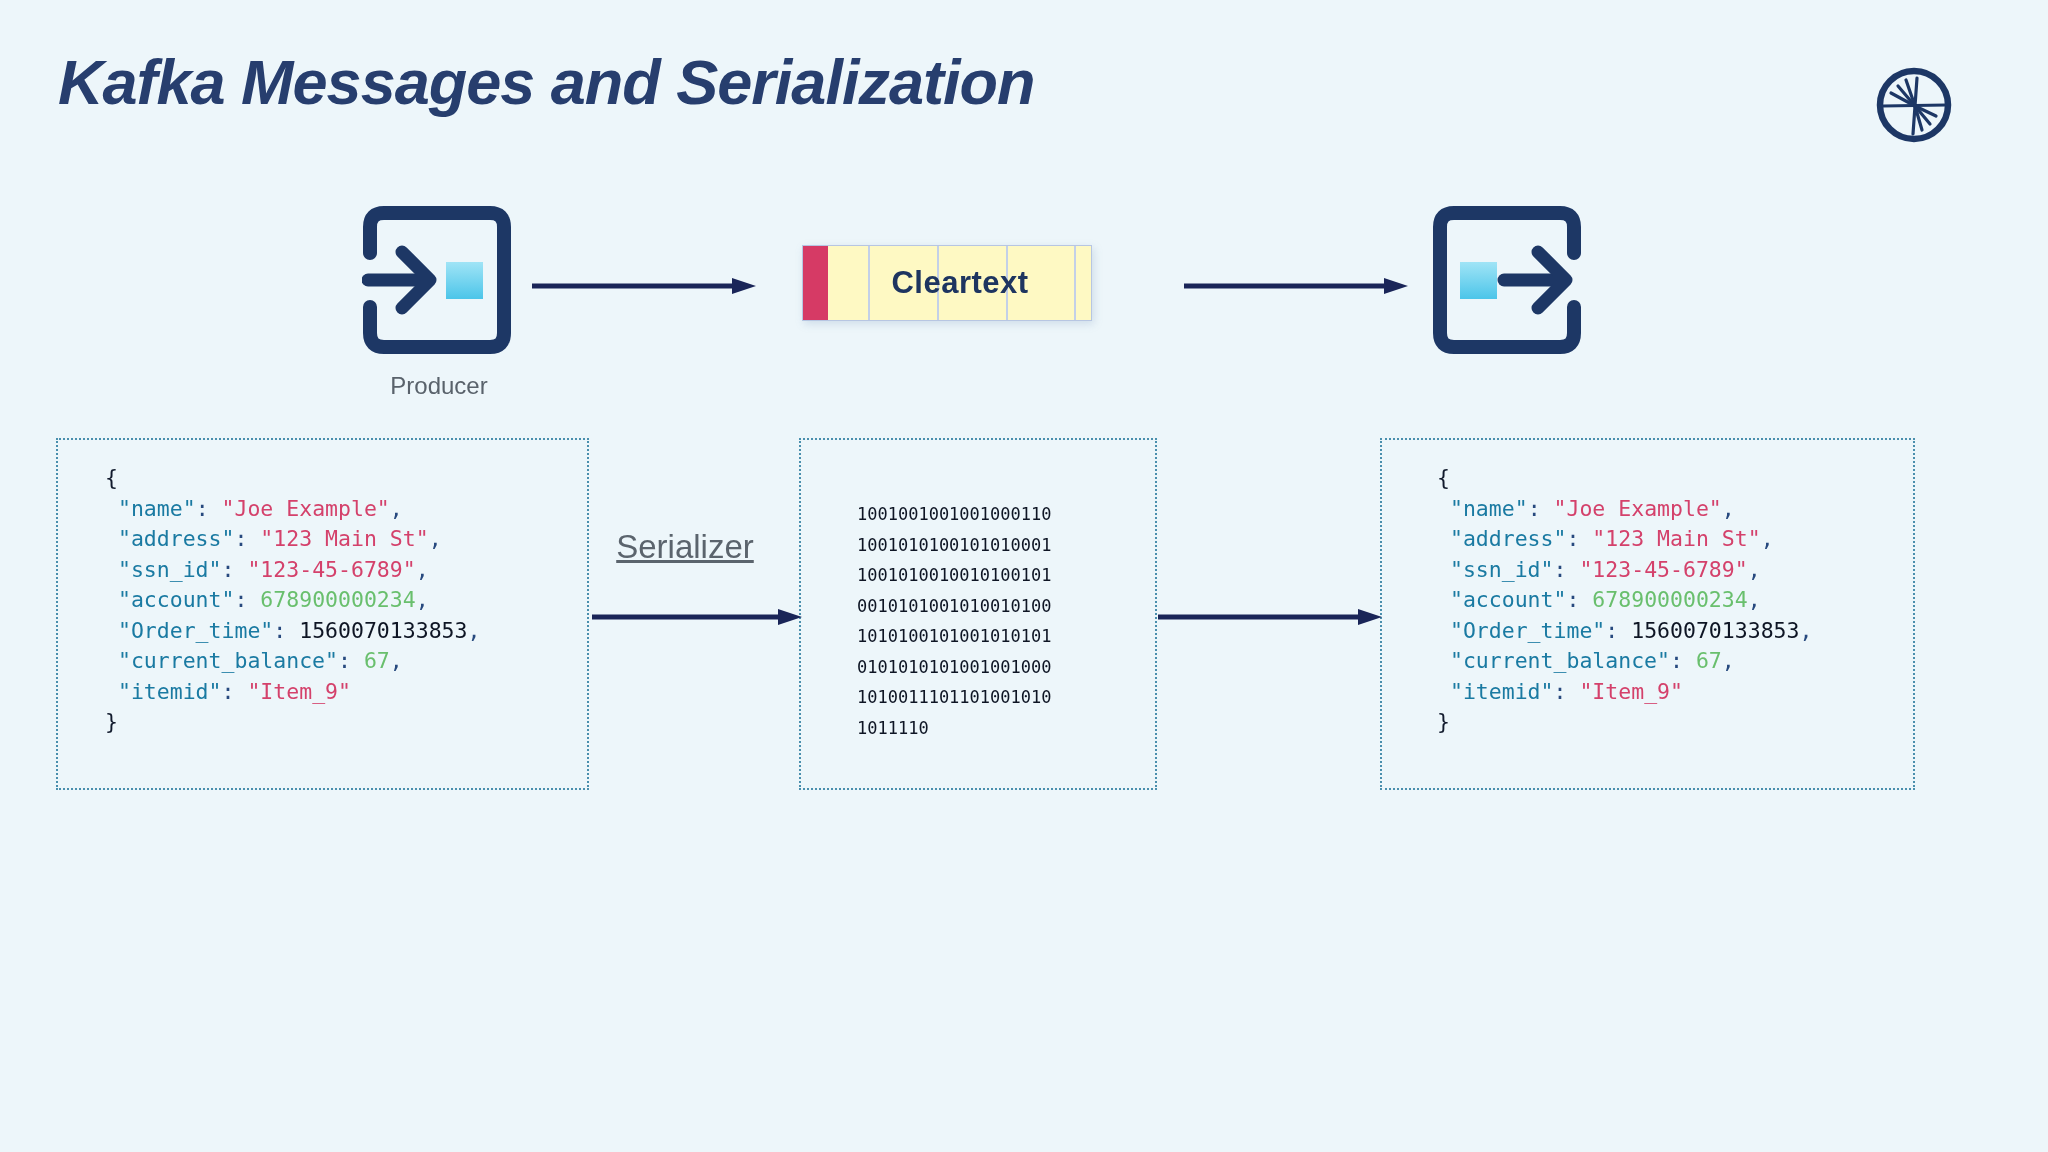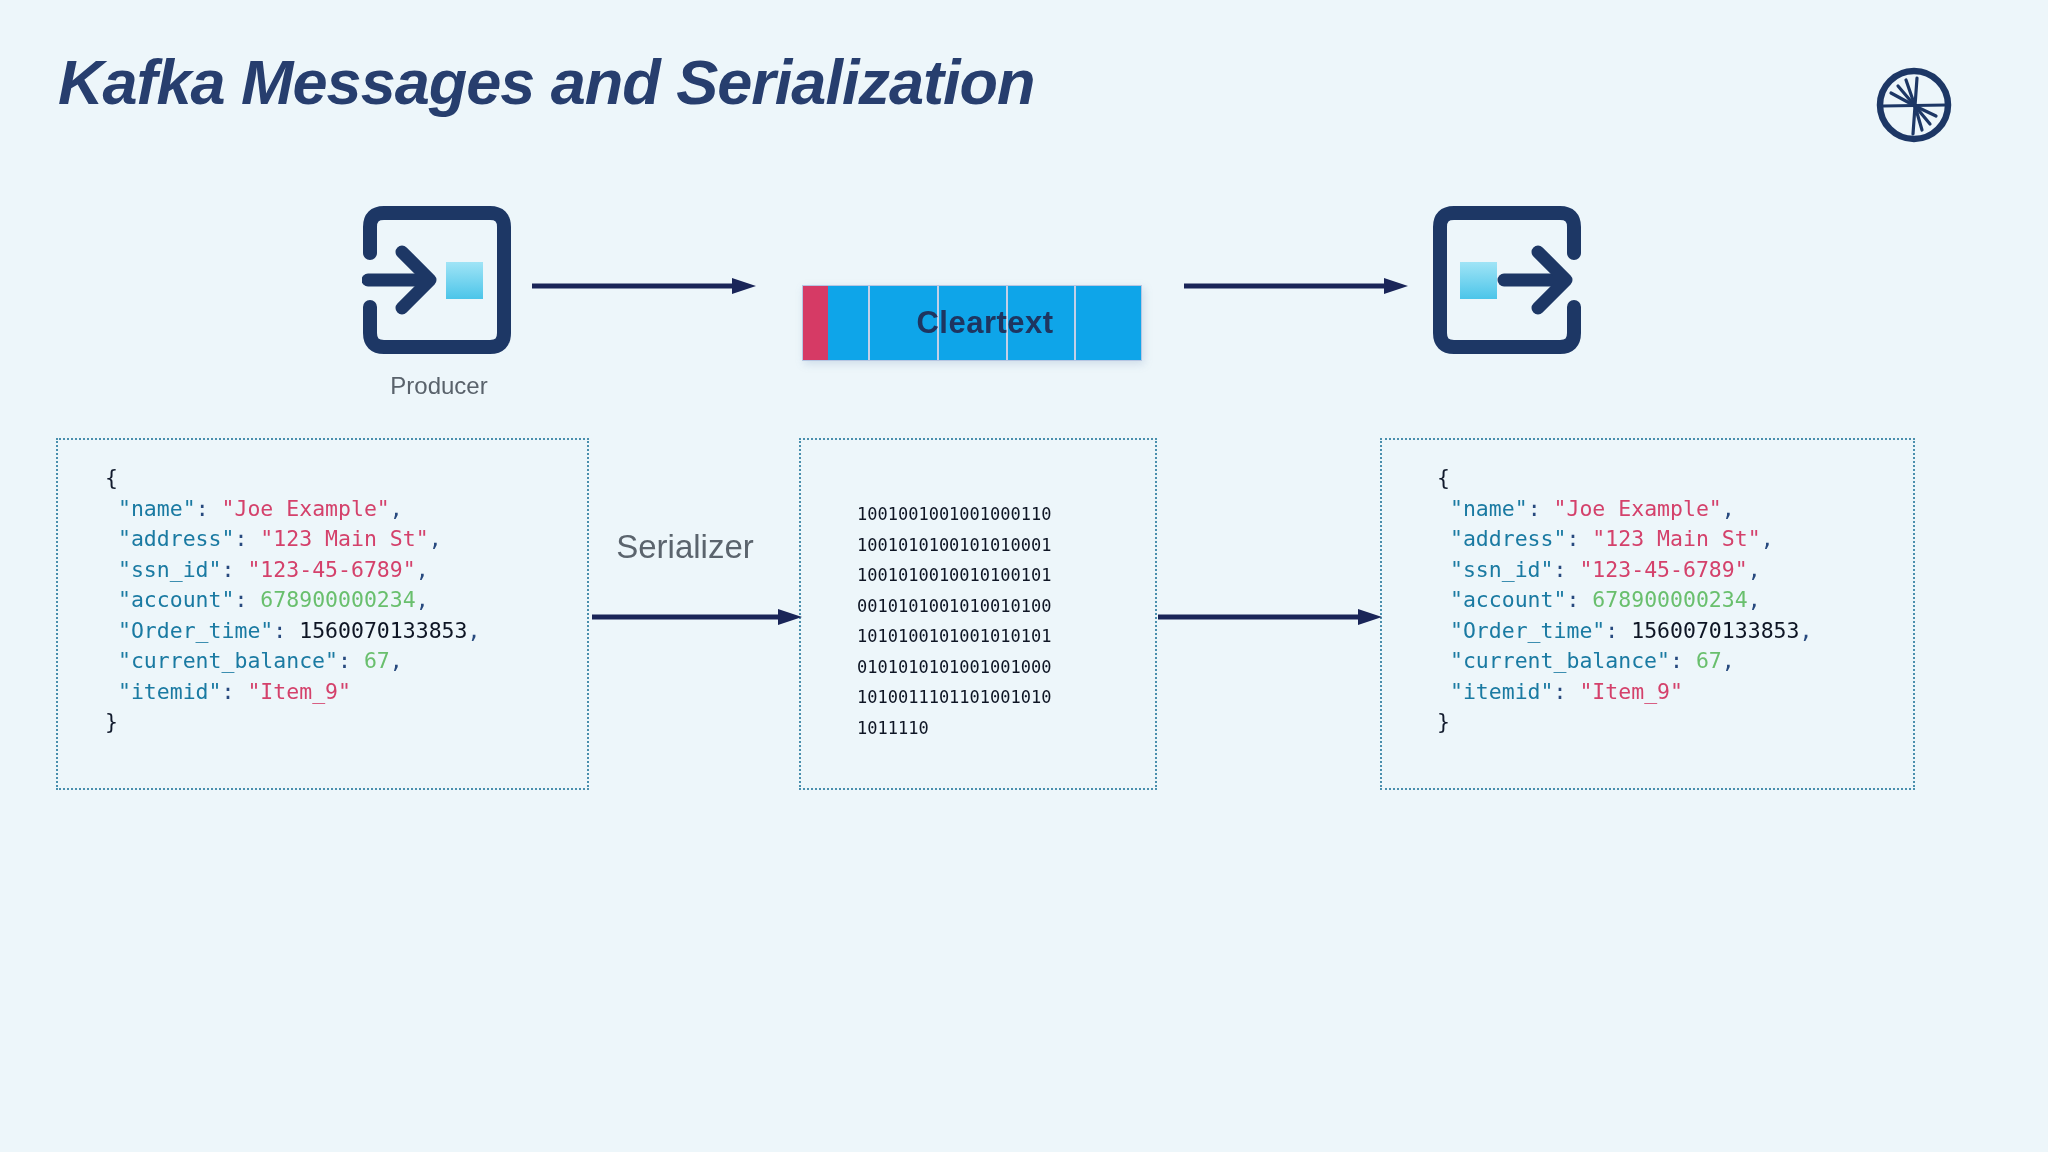--- a/index.html
+++ b/index.html
@@ -14,28 +14,28 @@
   .node-icon { position:absolute; top:205px; width:150px; height:150px; }
   .node-icon.producer { left:362px; }
   .node-icon.consumer { left:1432px; }
 
   .node-label { position:absolute; top:372px; width:300px; text-align:center;
                 font-size:24px; color:#59626b; }
   .node-label.producer { left:289px; }
   .node-label.consumer { left:1359px; }
 
   .flow-label { position:absolute; top:528px; width:300px; text-align:center;
-                font-size:33px; color:#5b646d; }
+                font-size:33px; color:#5b646d;text-decoration:underline; }
   .flow-label.ser { left:535px; }
   .flow-label.des { left:1116px; }
 
   .arrow { position:absolute; }
 
-  .topic { position:absolute; left:802px; top:245px; width:340px; height:76px; background:#0ea5e9;
-           border:1px solid #b7c6e2; box-shadow:2px 3px 8px rgba(120,150,190,0.25); box-sizing:border-box;margin-top:40px; }
+  .topic { position:absolute; left:802px; top:245px; width:290px; height:76px; background:#fef9c3;
+           border:1px solid #b7c6e2; box-shadow:2px 3px 8px rgba(120,150,190,0.25); box-sizing:border-box; }
   .topic .seg-red { position:absolute; left:0; top:0; bottom:0; width:25px; background:#d63a65; }
   .topic .cell-div { position:absolute; top:0; bottom:0; width:2px; background:#c3d0e8; }
   .topic .topic-label { position:absolute; left:0; top:0; right:0; bottom:0; display:flex;
            align-items:center; justify-content:center; padding-left:26px;
            font-size:31px; font-weight:bold; color:#1e3560; letter-spacing:0.5px; }
 
   .dotted-box { position:absolute; top:438px; height:352px; border:2px dotted #4a8fad; box-sizing:border-box; }
   .dotted-box.left  { left:56px;   width:533px; }
   .dotted-box.mid   { left:799px;  width:358px; }
   .dotted-box.right { left:1380px; width:535px; }

